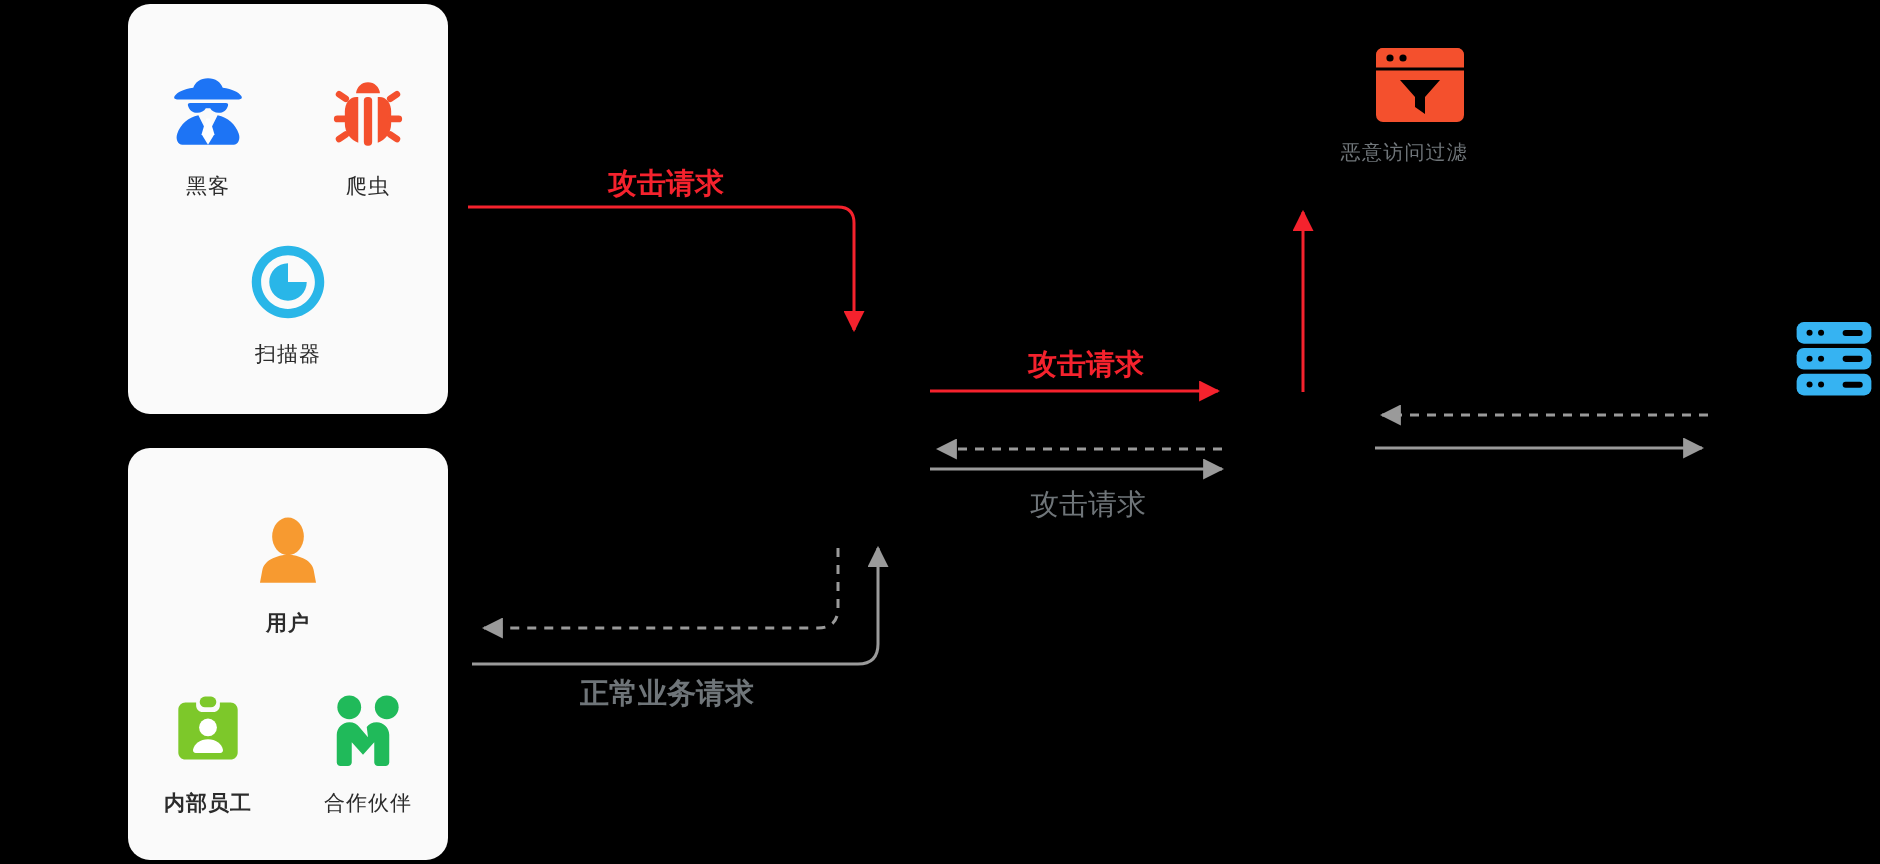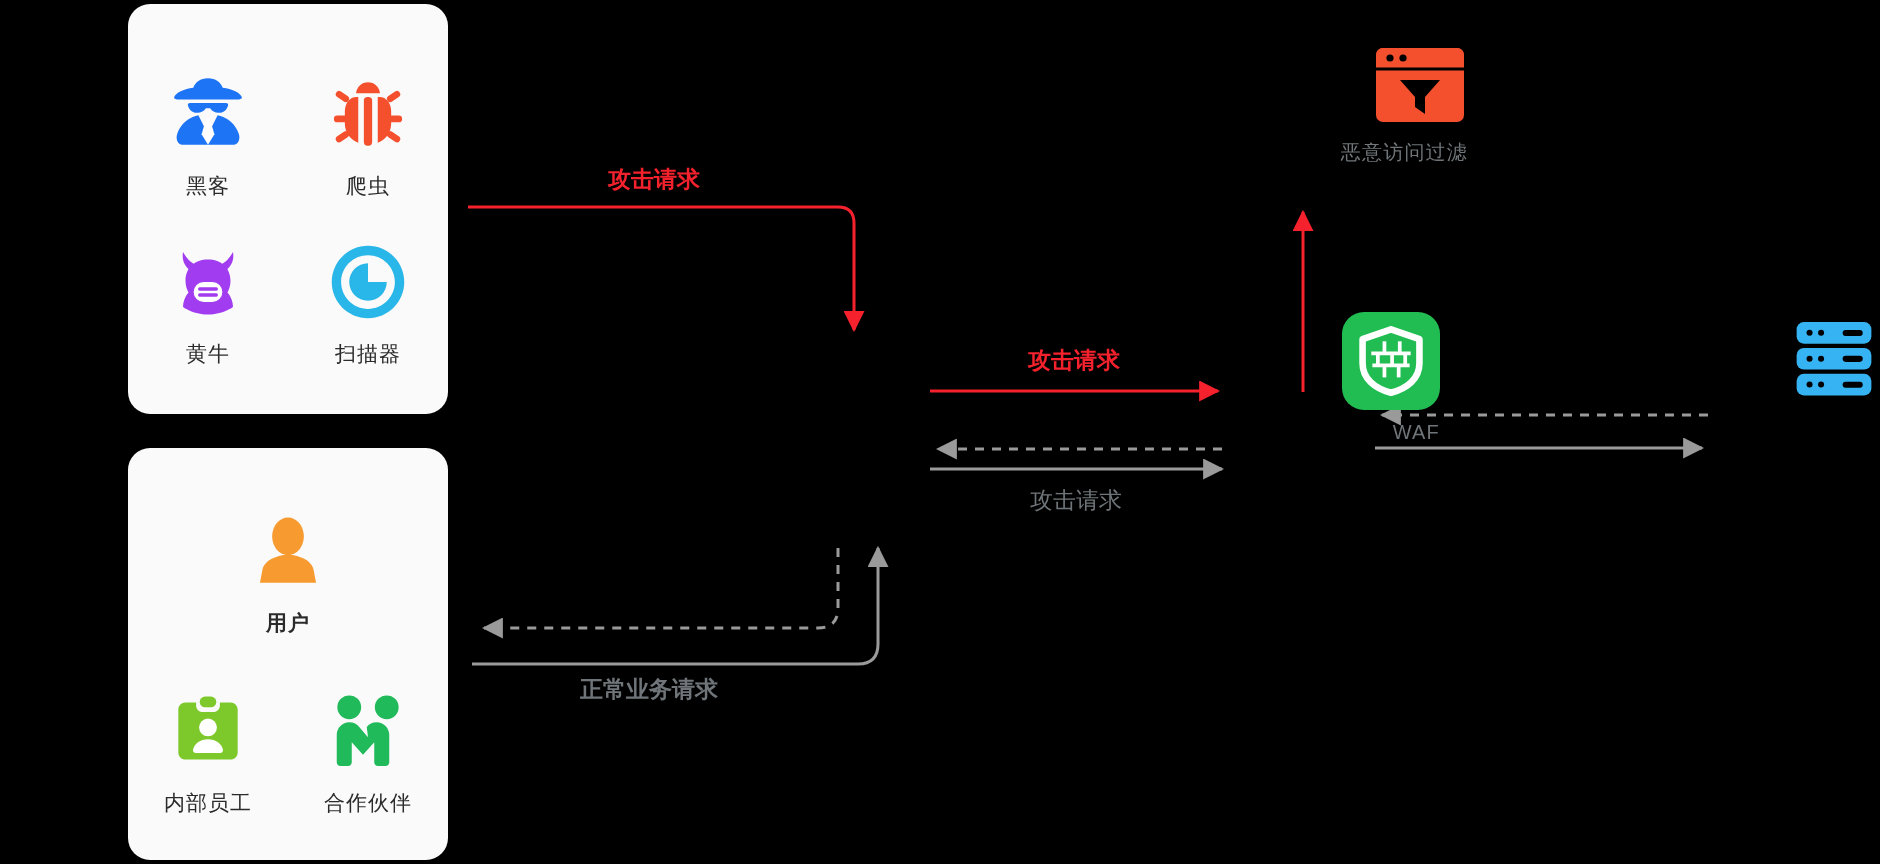--- a/index.html
+++ b/index.html
@@ -37,21 +37,21 @@
     margin-top:8px;font-size:20px;color:#6f7579;letter-spacing:1.2px;
     text-align:center;line-height:28px;white-space:pre-line;
   }
 
   #node-filter{left:1228px;top:44px;width:240px;}
   #node-network{left:800px;top:312px;width:220px;}
   #node-waf{left:1220px;top:312px;width:220px;}
   #node-servers{left:1660px;top:312px;width:220px;}
 
   .edge-label{
-    position:absolute;font-size:23px;font-weight:bold;white-space:nowrap;
+    position:absolute;font-size:29px;font-weight:bold;white-space:nowrap;
   }
   .edge-label.red{color:#f5222d;}
   .edge-label.grey{color:#6f7579;font-weight:normal;}
 
   #lbl-attack-1{left:608px;top:164px;}
   #node-waf .wafbox{
     width:98px;height:98px;border-radius:22px;background:#22bd52;
     display:flex;align-items:center;justify-content:center;
   }
   #lbl-attack-2{left:1028px;top:345px;}
@@ -143,33 +143,20 @@
             <rect fill="#f4502d" x="48" y="33.2" width="12" height="5.6" rx="2.8"></rect>
             <rect fill="#f4502d" x="5" y="15" width="12" height="5.4" rx="2.7" transform="rotate(34 11 17.7)"></rect>
             <rect fill="#f4502d" x="47" y="15" width="12" height="5.4" rx="2.7" transform="rotate(-34 53 17.7)"></rect>
             <rect fill="#f4502d" x="5" y="48" width="12" height="5.4" rx="2.7" transform="rotate(-34 11 50.7)"></rect>
             <rect fill="#f4502d" x="47" y="48" width="12" height="5.4" rx="2.7" transform="rotate(34 53 50.7)"></rect>
           </svg>
         </div>
         <div class="icon-label">爬虫</div>
       </div>
 
-      <div class="icon-cell" style="margin-top:36px;">
-        <div class="icon-art">
-          <svg width="80" height="80" viewBox="0 0 64 64">
-            <path fill="#a13cf0" d="M12 8c-1 6 1 11 5.5 14.5l4-4.5C17.5 16 14.5 12.5 12 8z"></path>
-            <path fill="#a13cf0" d="M52 8c-2.5 4.5-5.5 8-9.5 10l4 4.5C51 19 53 14 52 8z"></path>
-            <path fill="#a13cf0" d="M32 14c-10.5 0-18 6.5-18 17 0 3.5.9 6.7 2.4 9.4C13.5 43.8 12 48 12 52c0 0 8 6 20 6s20-6 20-6c0-4-1.5-8.2-4.4-11.6C49.1 37.7 50 34.5 50 31c0-10.5-7.5-17-18-17z"></path>
-            <rect fill="#fff" x="20.5" y="32" width="23" height="16" rx="8"></rect>
-            <rect fill="#a13cf0" x="24" y="36.2" width="16" height="2.8" rx="1.4"></rect>
-            <rect fill="#a13cf0" x="24" y="41" width="16" height="2.8" rx="1.4"></rect>
-          </svg>
-        </div>
-        <div class="icon-label">黄牛</div>
-      </div>
 
       <div class="icon-cell" style="margin-top:36px;">
         <div class="icon-art">
           <svg width="80" height="80" viewBox="0 0 64 64">
             <path fill="#29b6e8" d="M32 3C16 3 3 16 3 32s13 29 29 29 29-13 29-29S48 3 32 3zm0 7.5c11.9 0 21.5 9.6 21.5 21.5S43.9 53.5 32 53.5 10.5 43.9 10.5 32 20.1 10.5 32 10.5z"></path>
             <path fill="#29b6e8" d="M32 17c-8.3 0-15 6.7-15 15s6.7 15 15 15 15-6.7 15-15H32V17z"></path>
           </svg>
         </div>
         <div class="icon-label">扫描器</div>
       </div>
@@ -183,21 +170,21 @@
       <div class="icon-cell full" style="margin-top:14px;">
         <div class="icon-art">
           <svg width="78" height="78" viewBox="0 0 64 64">
             <ellipse fill="#f79a30" cx="32" cy="20" rx="13" ry="15.5"></ellipse>
             <path fill="#f79a30" d="M32 35c-4.8 0-9 1.4-12.4 3-4.4 2-7.6 5.2-8.6 9.4L9 58h46l-2-10.6c-1-4.2-4.2-7.4-8.6-9.4C41 36.4 36.8 35 32 35z"></path>
           </svg>
         </div>
         <div class="icon-label">用户</div>
       </div>
 
-      <div class="icon-cell" style="margin-top:48px;">
+      <div class="icon-cell" style="margin-top:48px;font-weight:bold;">
         <div class="icon-art">
           <svg width="76" height="76" viewBox="0 0 64 64">
             <rect fill="#7dc82a" x="25" y="3" width="14" height="9" rx="4.5"></rect>
             <path fill="#7dc82a" d="M13 8h9v2.5c0 3 2.4 5.5 5.4 5.5h9.2c3 0 5.4-2.5 5.4-5.5V8h9c3.3 0 6 2.7 6 6v36c0 3.3-2.7 6-6 6H13c-3.3 0-6-2.7-6-6V14c0-3.3 2.7-6 6-6z"></path>
             <circle fill="#fff" cx="32" cy="29" r="7.5"></circle>
             <path fill="#fff" d="M32 39c-6.5 0-11.5 3.8-12.6 8.8-.3 1.4.8 2.7 2.3 2.7h20.6c1.5 0 2.6-1.3 2.3-2.7C43.5 42.8 38.5 39 32 39z"></path>
           </svg>
         </div>
         <div class="icon-label">内部员工</div>
       </div>
@@ -224,39 +211,20 @@
         <line x1="4" y1="25" x2="92" y2="25" stroke="#000" stroke-width="3"></line>
         <circle cx="18" cy="14" r="3.6" fill="#000"></circle>
         <circle cx="31" cy="14" r="3.6" fill="#000"></circle>
         <path d="M28 36 h40 l-15 17 v17 l-10 -7 v-10 z" fill="#000"></path>
       </svg>
     </div>
     <div class="node-label">恶意访问过滤</div>
   </div>
 
 
-  <div class="node" id="node-waf">
-    <div class="wafbox">
-      <svg width="66" height="70" viewBox="0 0 60 64">
-        <path d="M30 3 L56 12 v22 c0 14-11 23-26 27 C15 57 4 48 4 34 V12 z" fill="none" stroke="#fff" stroke-width="6" stroke-linejoin="round"></path>
-        <g stroke="#fff" stroke-width="3.4" fill="none">
-          <line x1="12" y1="25" x2="48" y2="25"></line>
-          <line x1="13" y1="36" x2="47" y2="36"></line>
-          <line x1="24" y1="14" x2="24" y2="25"></line>
-          <line x1="38" y1="14" x2="38" y2="25"></line>
-          <line x1="18" y1="25" x2="18" y2="36"></line>
-          <line x1="31" y1="25" x2="31" y2="36"></line>
-          <line x1="43" y1="25" x2="43" y2="36"></line>
-          <line x1="24" y1="36" x2="24" y2="47"></line>
-          <line x1="37" y1="36" x2="37" y2="47"></line>
-        </g>
-      </svg>
-    </div>
-    <div class="node-label">WAF</div>
-  </div>
 
   <div class="node" id="node-servers">
     <div>
       <svg width="92" height="92" viewBox="0 0 64 64">
         <g fill="#36b3f2">
           <rect x="6" y="7" width="52" height="15" rx="5"></rect>
           <rect x="6" y="25" width="52" height="15" rx="5"></rect>
           <rect x="6" y="43" width="52" height="15" rx="5"></rect>
         </g>
         <g fill="#000">

